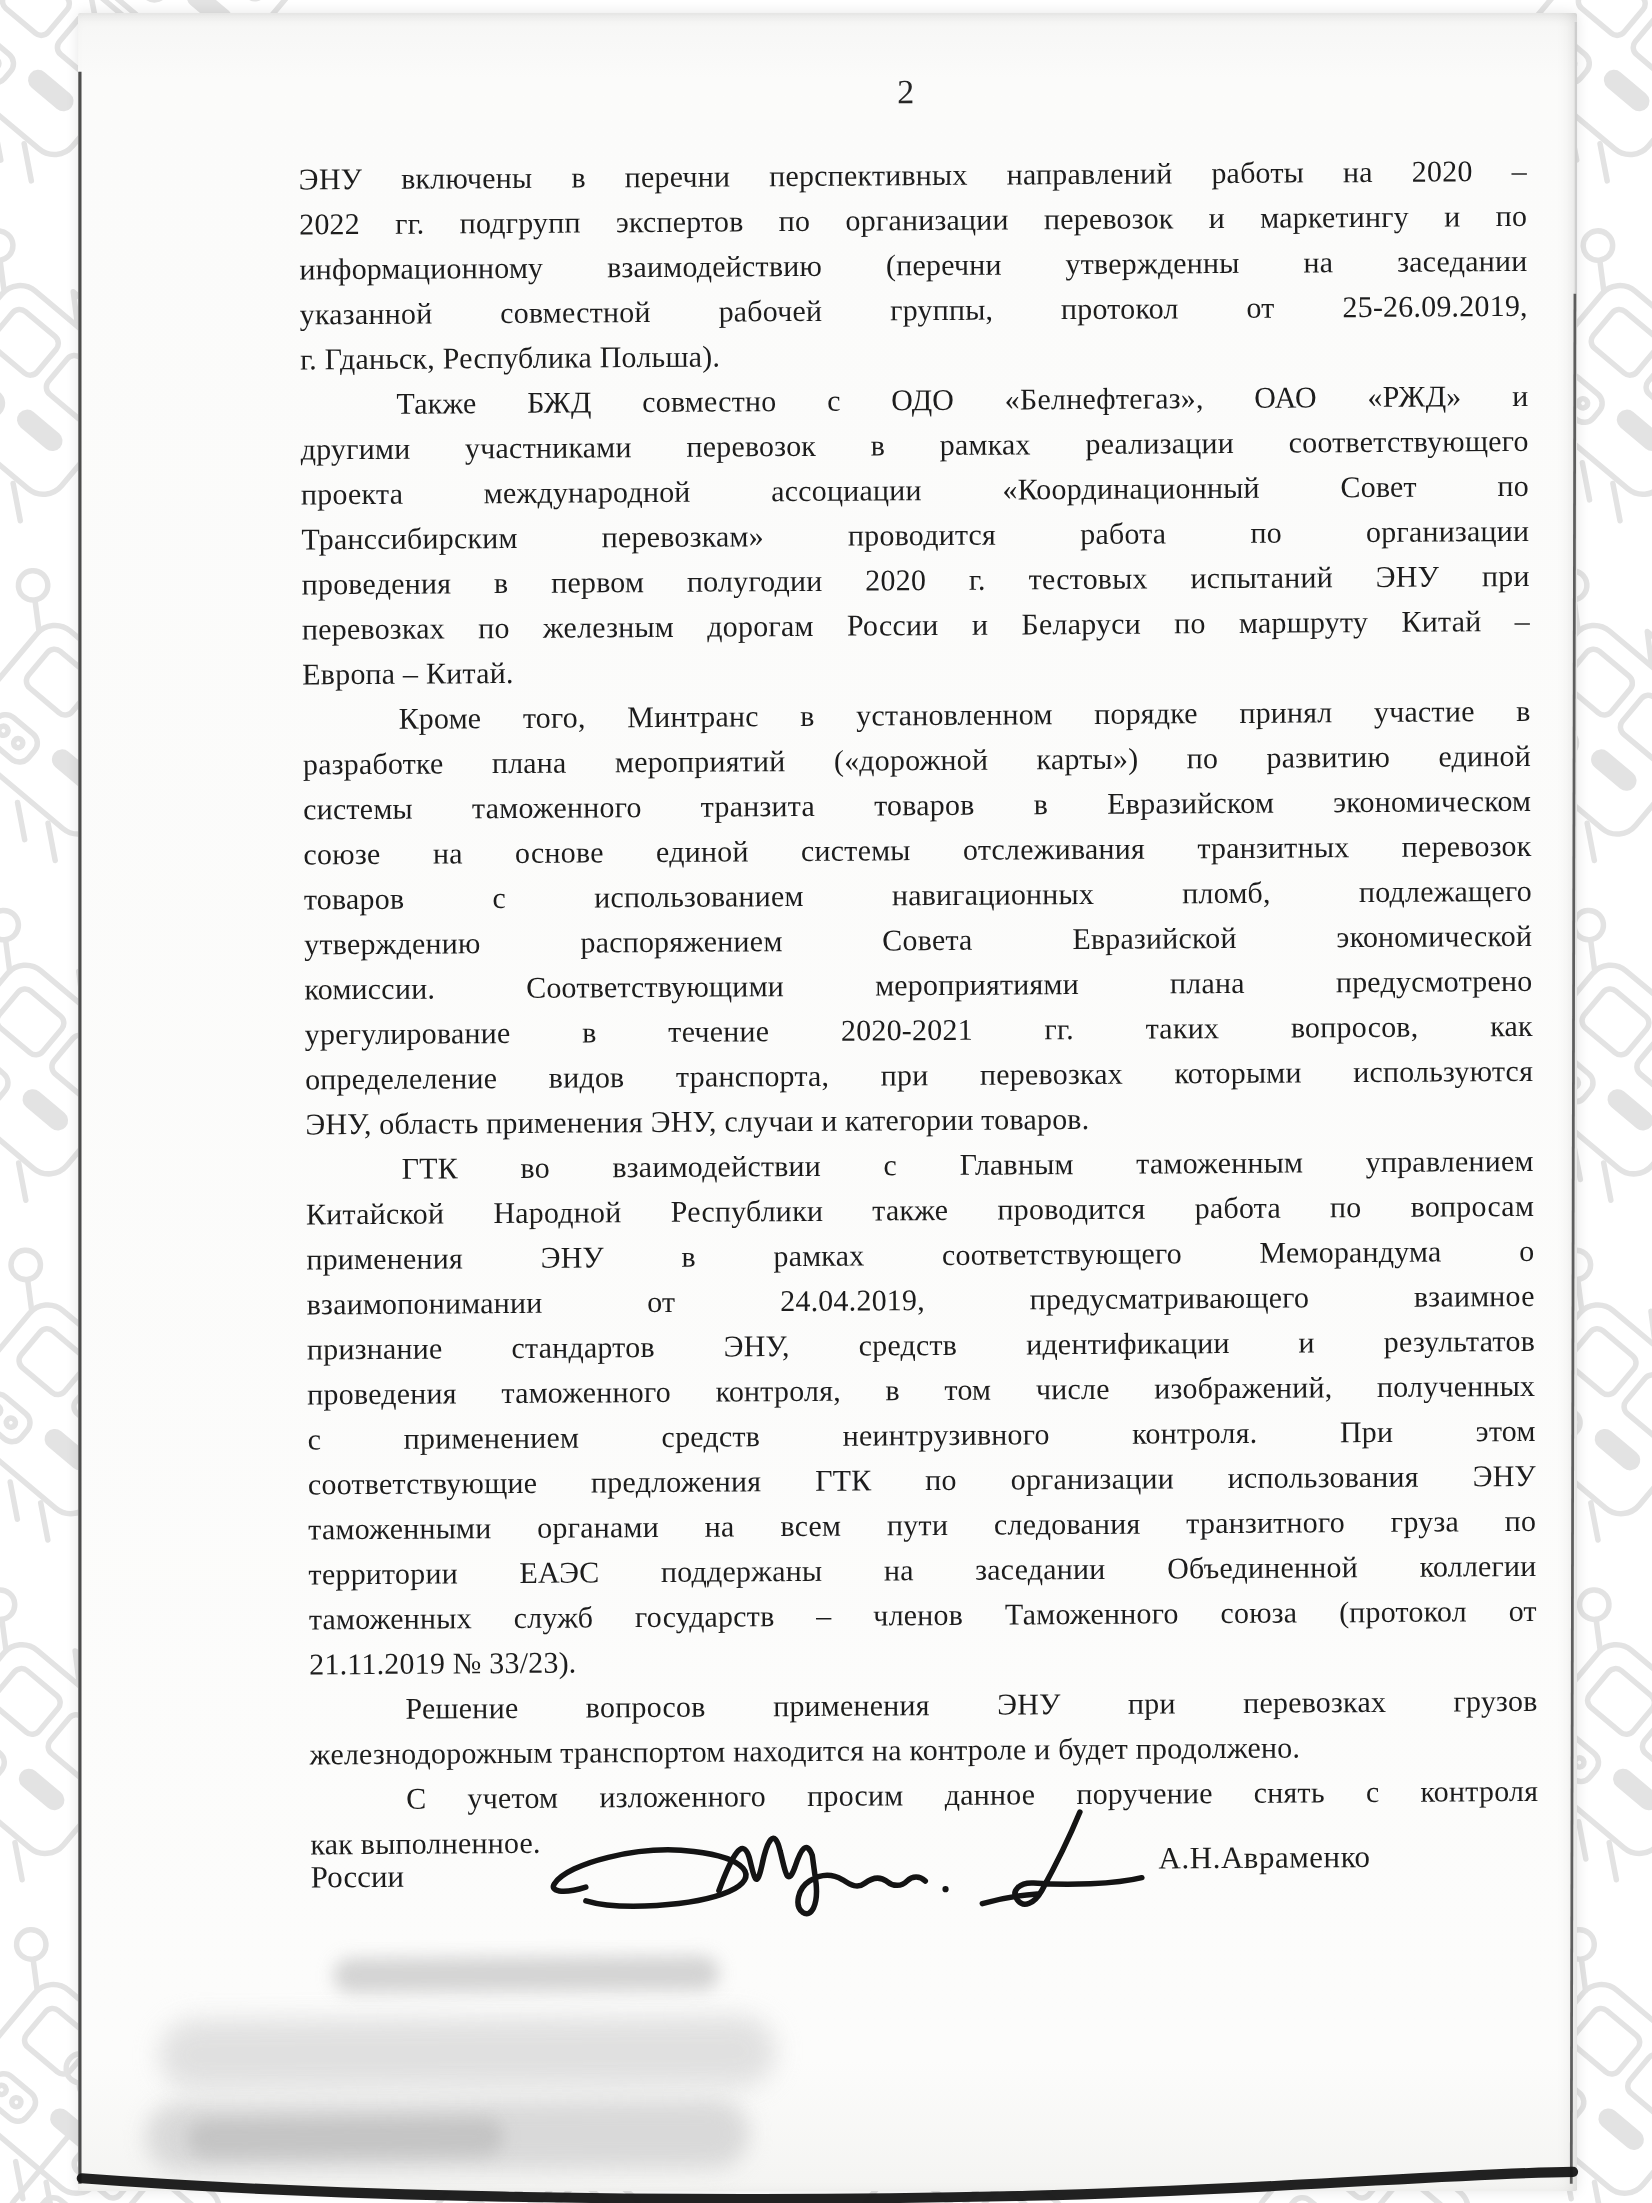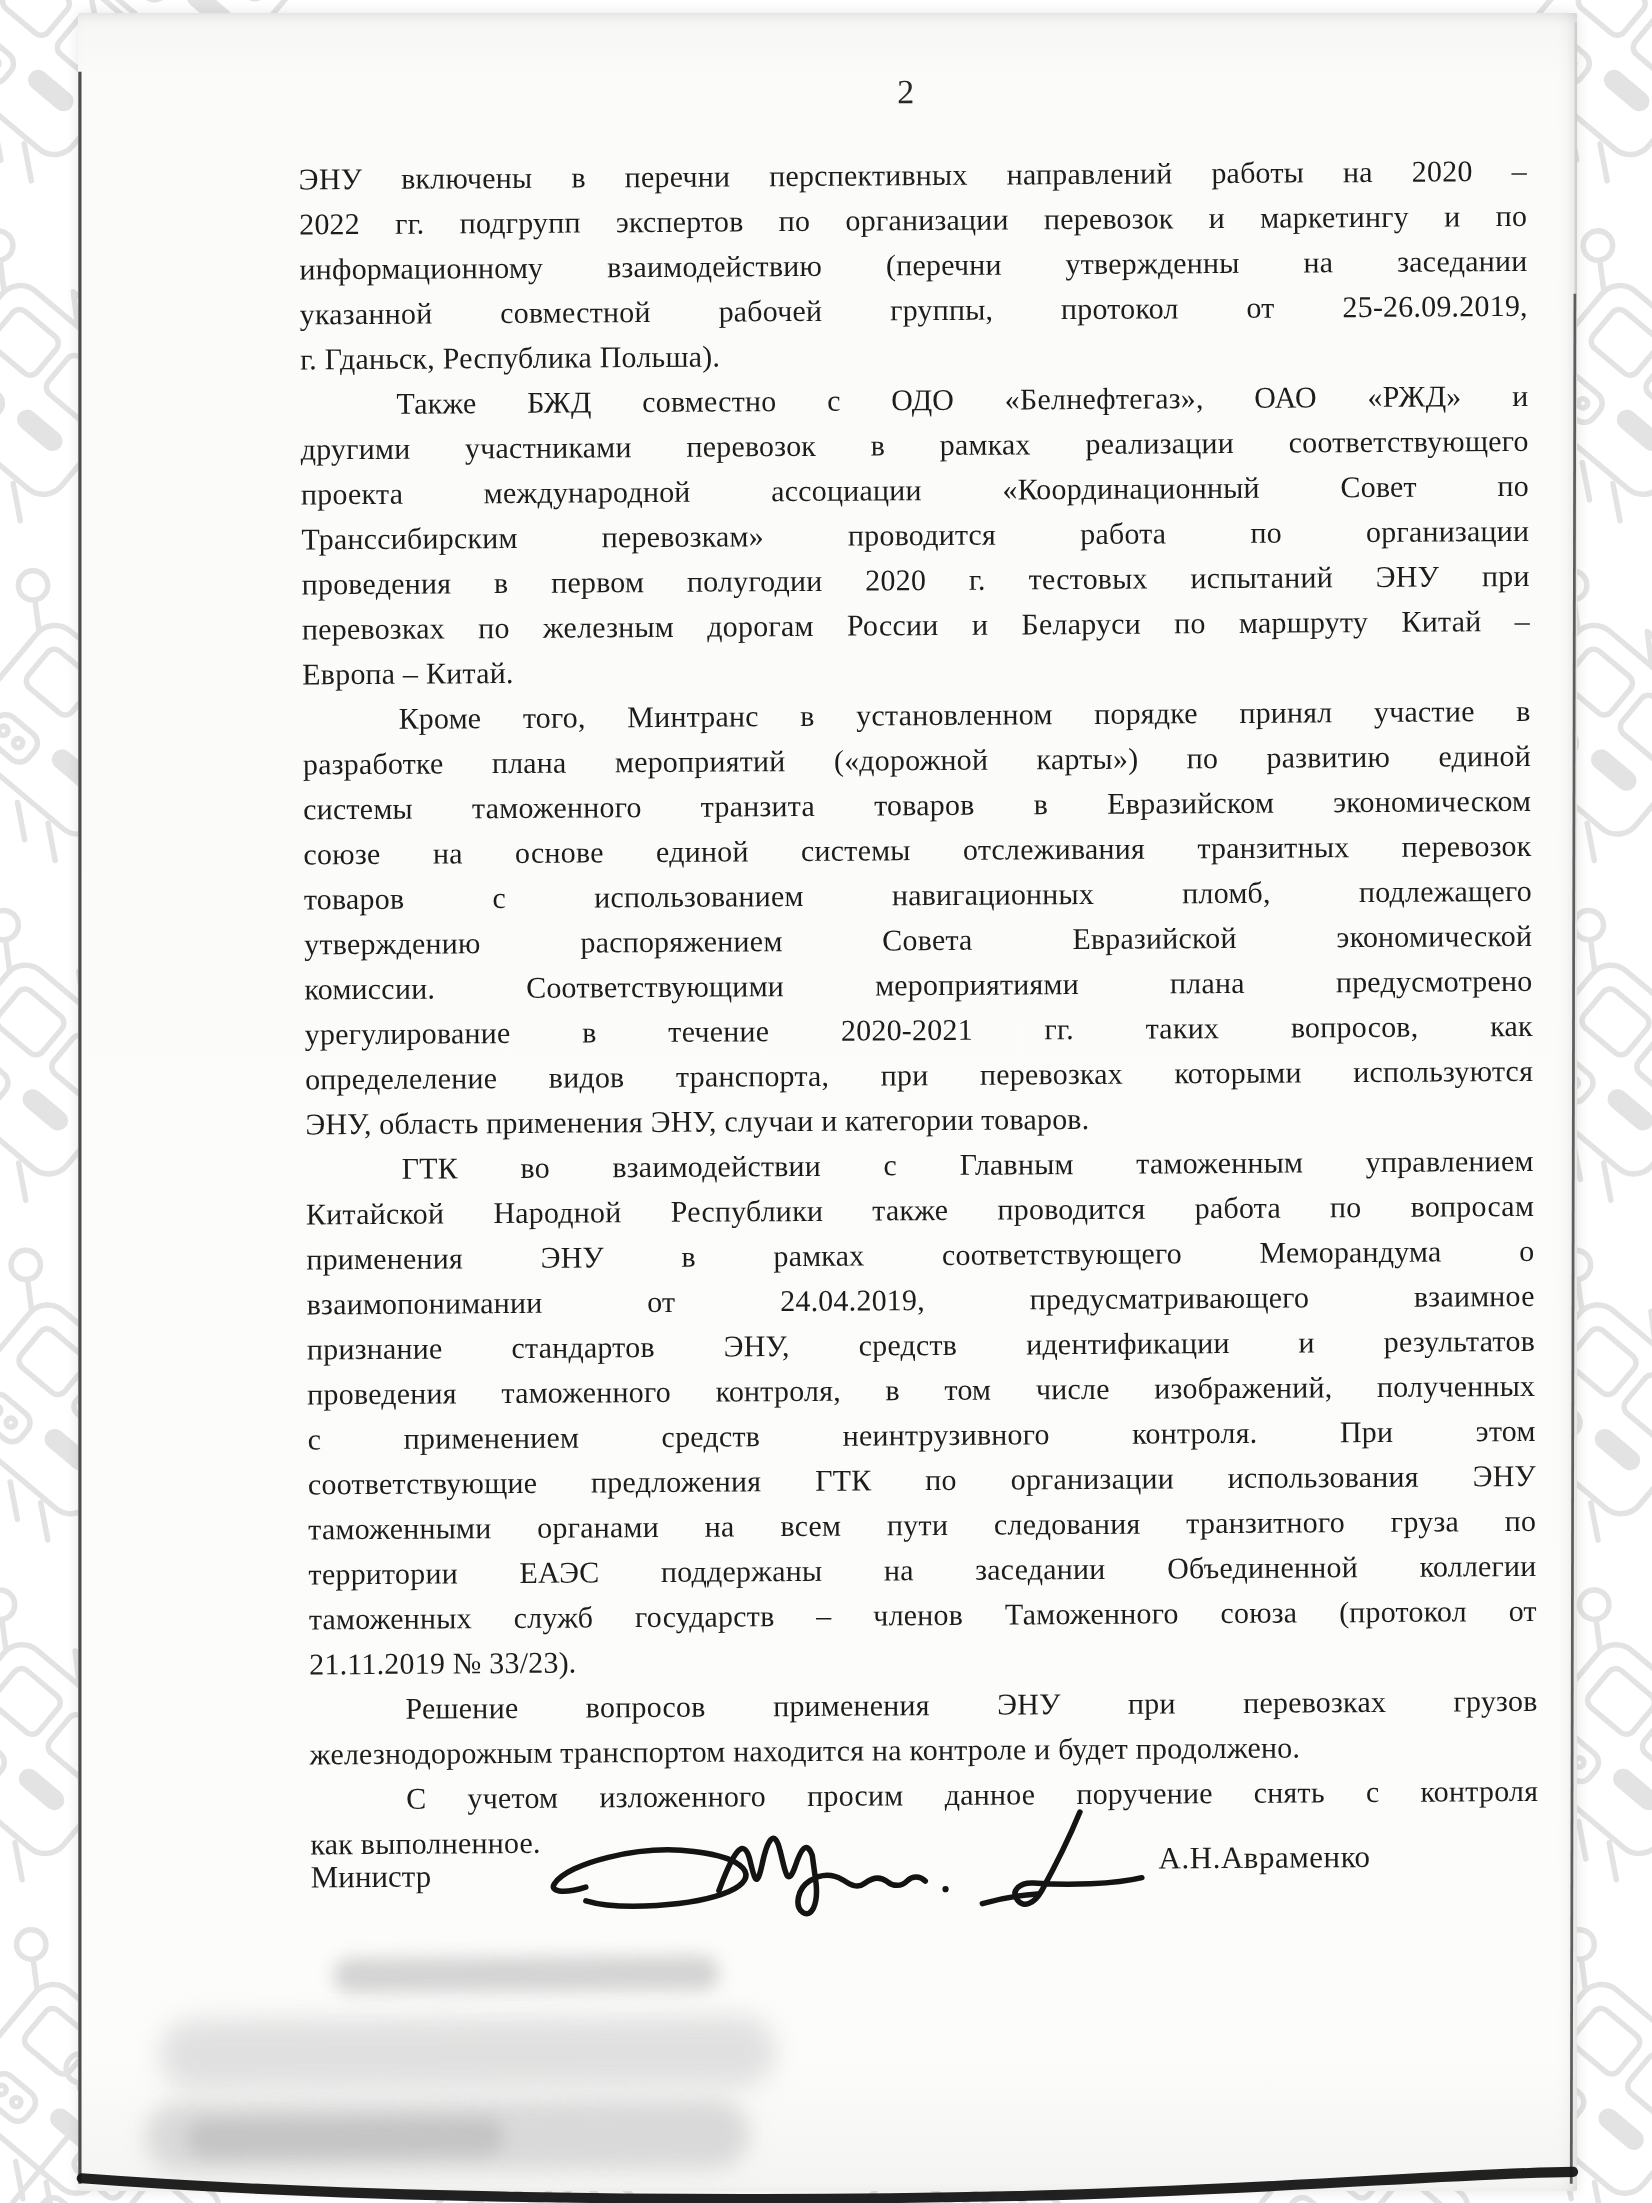--- a/index.html
+++ b/index.html
@@ -139,21 +139,21 @@
           <div class="para indent">
             <div class="line">Решение вопросов применения ЭНУ при перевозках грузов</div>
             <div class="line last">железнодорожным транспортом находится на контроле и будет продолжено.</div>
           </div>
           <div class="para indent">
             <div class="line">С учетом изложенного просим данное поручение снять с контроля</div>
             <div class="line last">как выполненное.</div>
           </div>
         </div>
 
-      <span class="sig-title">Министр</span>
+      <span class="sig-title">России</span>
 
       <svg class="signature-svg" viewBox="0 0 680 150" xmlns="http://www.w3.org/2000/svg">
         <g fill="none" stroke="#141414" stroke-width="6" stroke-linecap="round" stroke-linejoin="round">
           <path d="M60,92 C34,100 20,96 26,88 C40,66 118,46 178,54 C234,61 252,82 216,98 C178,114 96,118 60,107"></path>
           <path d="M205,97 C219,60 231,38 238,60 C243,78 245,100 252,70 C258,42 266,28 272,54 C277,73 279,96 288,72 C295,51 301,43 307,59 L311,90 C313,112 306,128 296,121 C287,114 291,95 304,87 C318,78 330,80 340,86 C349,92 356,96 364,90 C372,84 380,82 388,88 C395,94 404,94 410,88 C416,82 424,82 430,88"></path>
           <circle cx="452" cy="97" r="3.4" fill="#141414" stroke="none"></circle>
           <path d="M599,14 C588,40 571,74 557,99 C549,113 537,119 530,109 C523,99 533,90 548,91 C585,94 637,93 666,86"></path>
           <path d="M492,113 C514,107 534,104 552,103"></path>
         </g>
       </svg>

